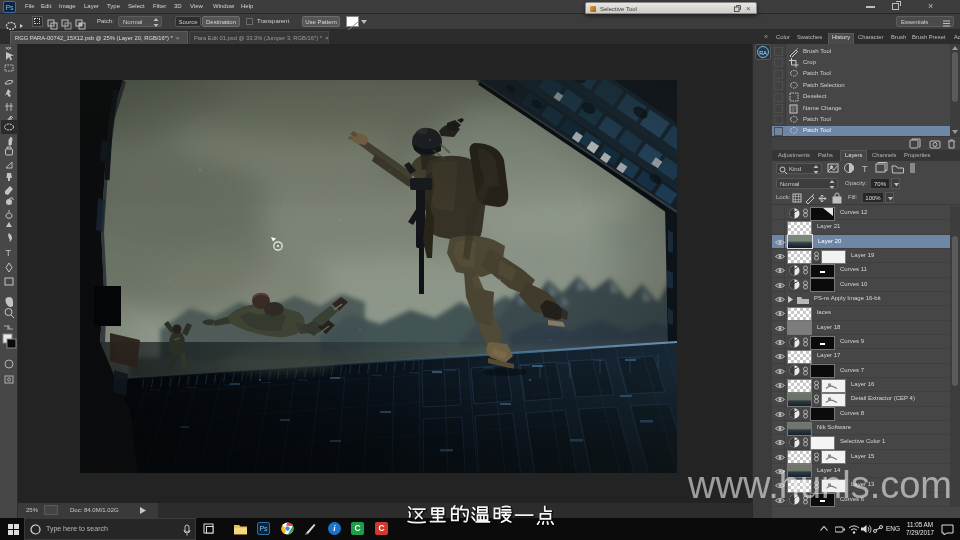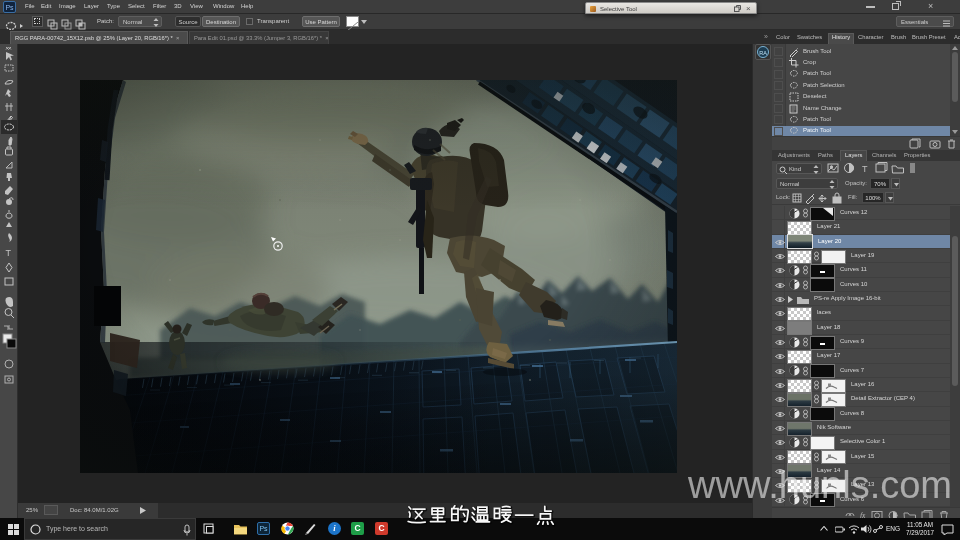--- a/index.html
+++ b/index.html
@@ -1009,36 +1009,20 @@
               <rect x="9" y="6" width="5" height="2" fill="#fff"></rect>
             </svg>
           </div>
           <span style="position:absolute;left:68px;top:3.2px;font-size:6px;color:#d6d6d6;white-space:nowrap;">Curves 6</span>
         </div>
       </div>
     <div class="abs" style="left:178px;top:56px;width:10px;height:301px;background:#3d3d3d;">
       <div class="abs" style="left:2px;top:30px;width:6px;height:150px;background:#5b5b5b;border-radius:3px;"></div>
     </div>
 
-    <div class="abs" style="left:0;top:357px;width:188px;height:14px;background:#424242;border-top:1px solid #383838;">
-      <svg width="188" height="14">
-        <g stroke="#a6a6a6" fill="none" stroke-width="1">
-          <path d="M74 7 a2.5 2.5 0 0 1 5 0 M77 7 a2.5 2.5 0 0 1 5 0" transform="translate(0,1)"></path>
-          <text x="88" y="10" font-size="7.5" fill="#bdbdbd" stroke="none" font-style="italic" font-family="Liberation Serif">fx</text>
-          <rect x="100" y="3.5" width="10" height="8"></rect>
-            <circle cx="105" cy="7.5" r="2.5"></circle>
-          <circle cx="121" cy="7.5" r="4"></circle>
-            <path d="M121 3.5 a4 4 0 0 1 0 8" fill="#bdbdbd"></path>
-          <path d="M132 5 h4 l1.5 2 h6 v5 h-11 z"></path>
-          <rect x="150" y="4" width="8" height="8"></rect>
-            <path d="M152 4 v-1.5 h8 v8 h-2"></path>
-          <path d="M168 5 h8 M169 5 l1 7 h4 l1 -7 M170 5 v-1.5 h4 v1.5"></path>
-        </g>
-      </svg>
-    </div>
   </div>
 </div>
 <div class="abs" id="statusbar">
   <div class="abs" style="left:0;top:0;width:140px;height:15px;background:#3a3a3a;"></div>
   <span style="position:absolute;left:8px;top:4px;font-size:6px;color:#c8c8c8;">25%</span>
   <div class="abs" style="left:26px;top:2px;width:14px;height:10px;background:#444;border:1px solid #5a5a5a;"></div>
   <span style="position:absolute;left:52px;top:4px;font-size:6px;color:#c8c8c8;">Doc: 84.0M/1.02G</span>
   <svg width="6" height="7" style="position:absolute;left:122px;top:4px;">
       <path d="M0 0 L6 3.5 L0 7 Z" fill="#c8c8c8"></path>
     </svg>

